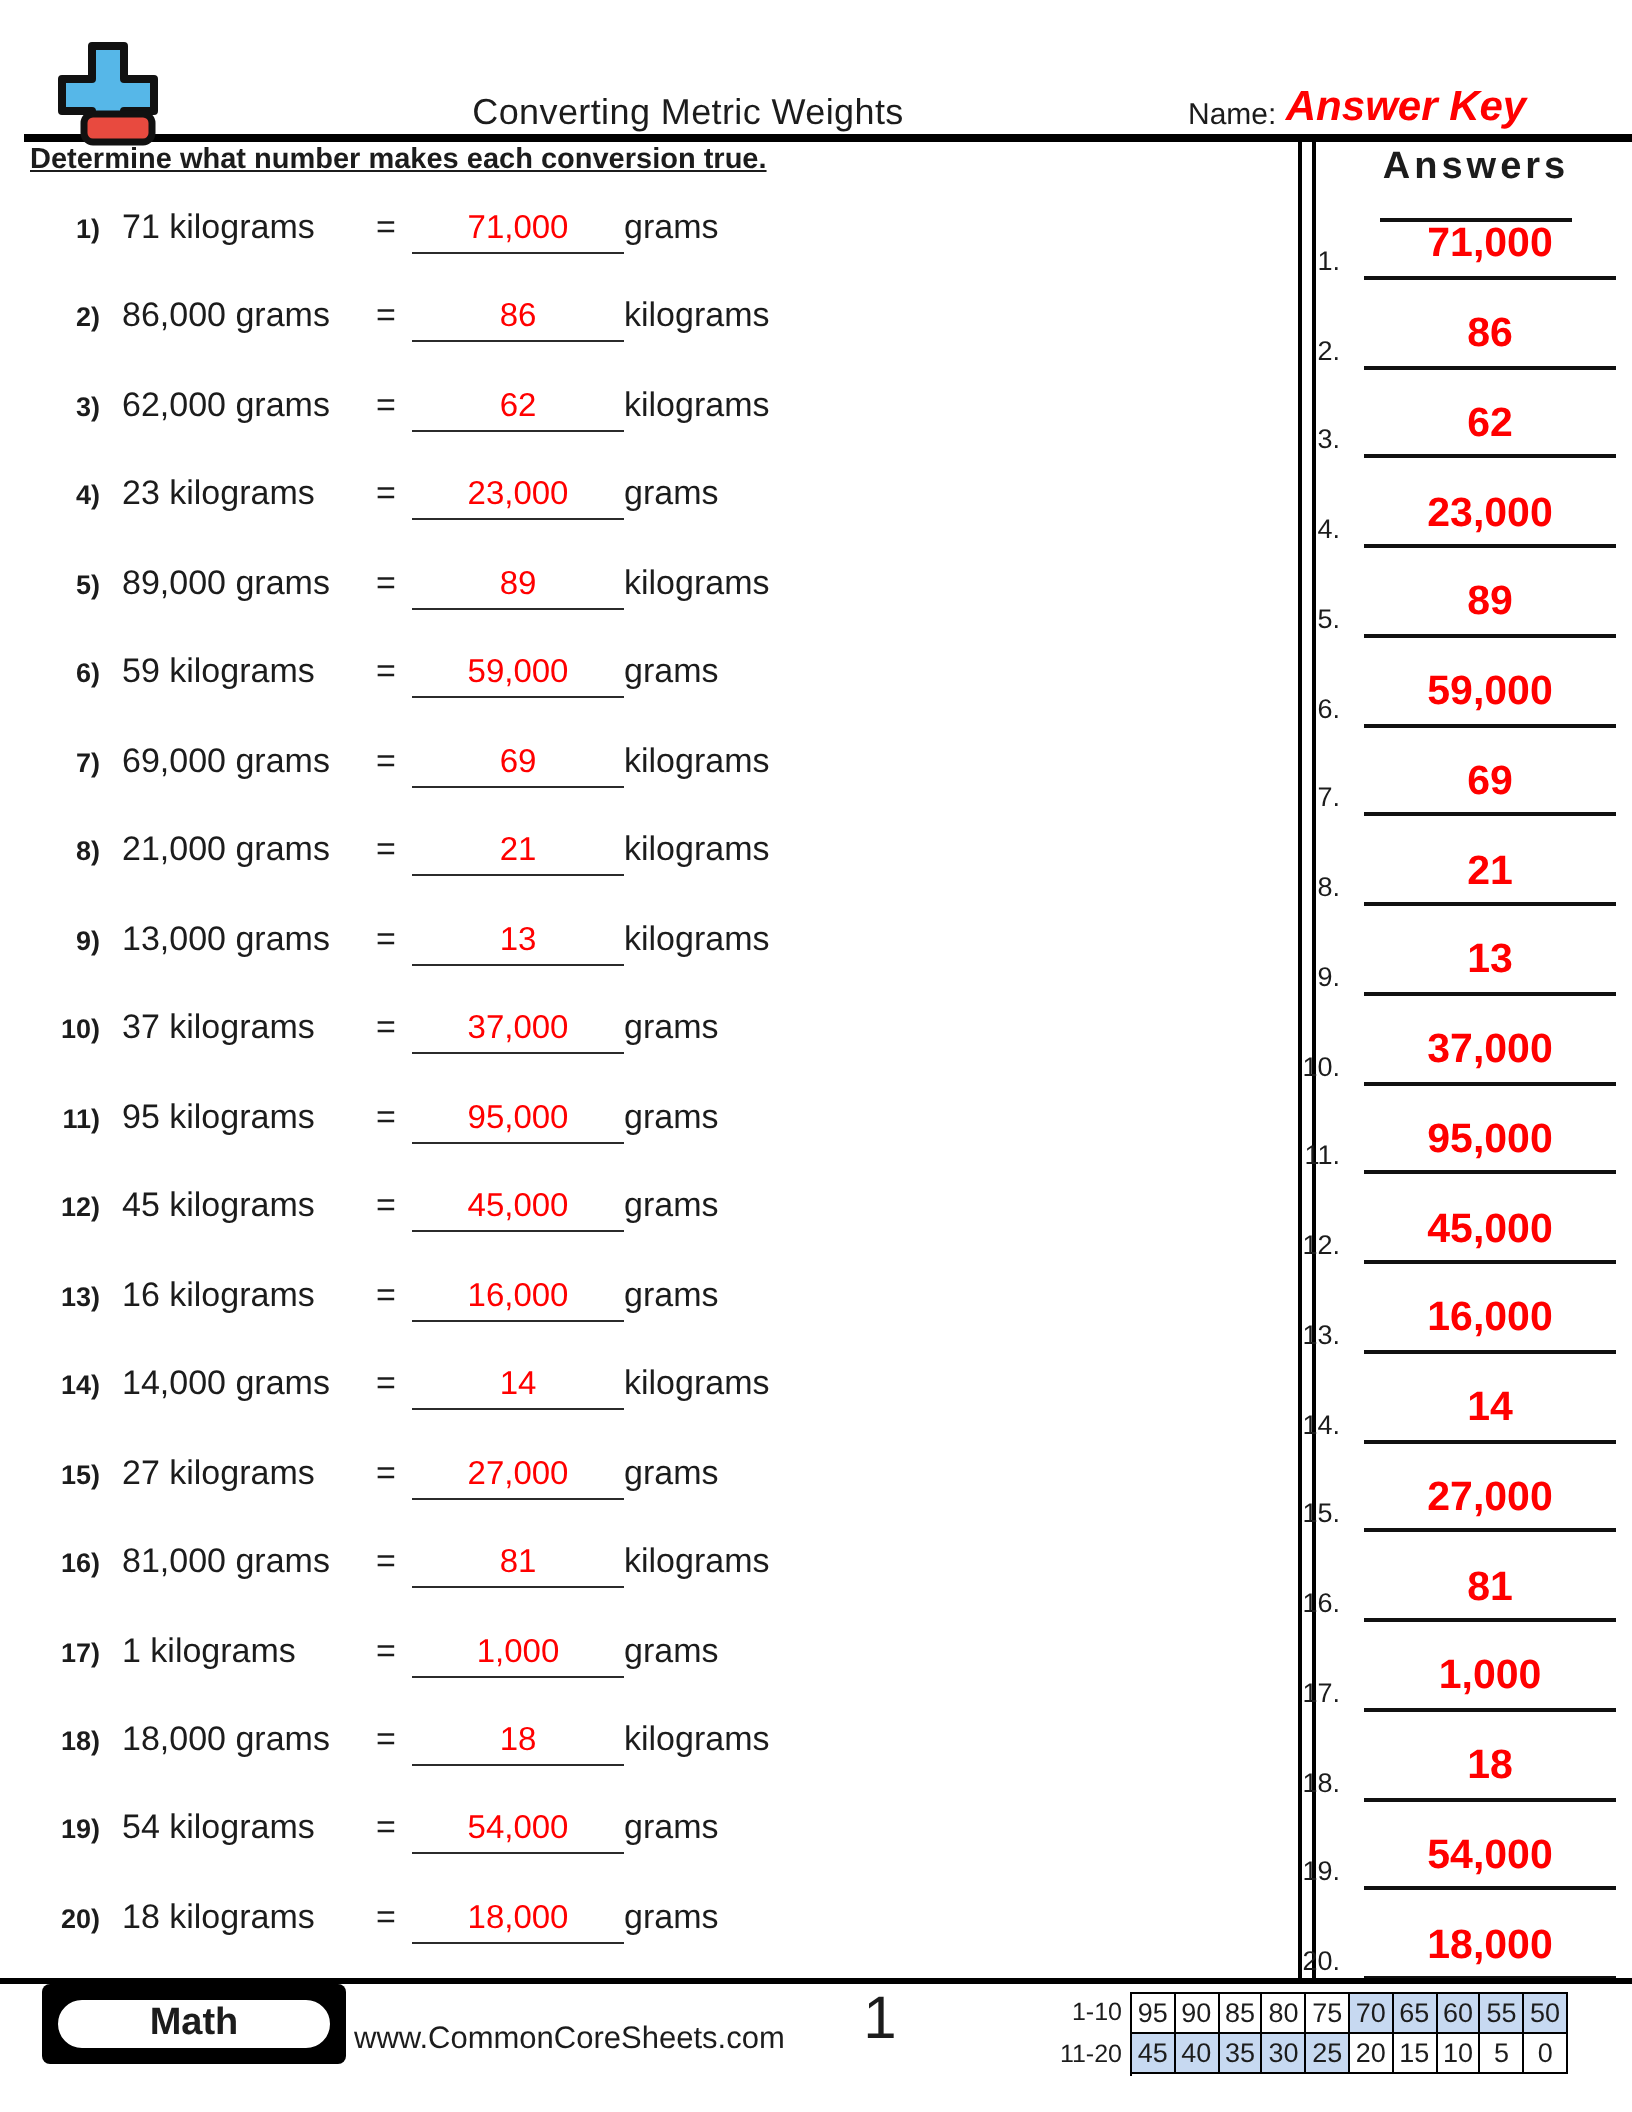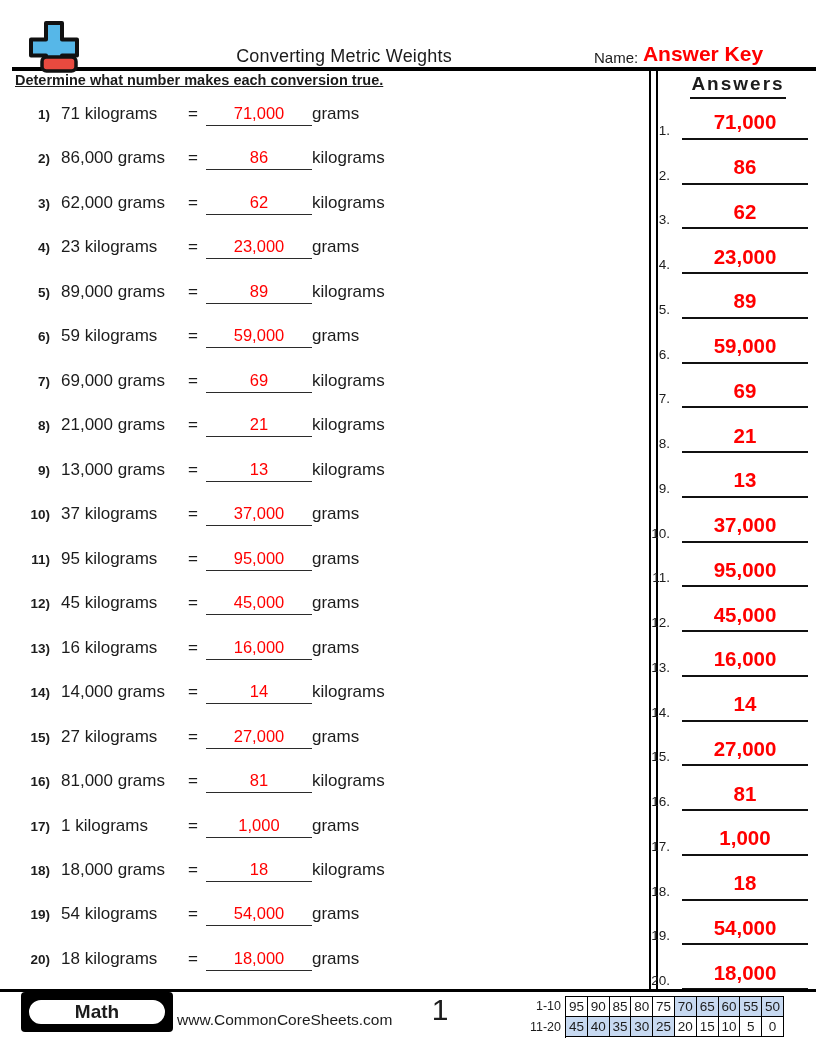--- a/index.html
+++ b/index.html
@@ -6,40 +6,40 @@
   .page{position:relative;width:816px;height:1056px;background:#fff;overflow:hidden;
         font-family:"Liberation Sans",sans-serif;color:#1c1c1c;}
 
   
   .header-rule{position:absolute;left:12px;top:67px;width:804px;height:3.5px;background:#000;}
   .logo{position:absolute;left:22px;top:20px;width:62px;height:56px;}
   .title{position:absolute;left:0;top:46px;width:688px;text-align:center;
          font-size:18px;letter-spacing:.2px;}
   .name-label{position:absolute;left:594px;top:49px;font-size:15px;}
   .name-value{position:absolute;left:620px;top:42px;width:166px;text-align:center;
-              font-size:21px;font-weight:bold;color:#ff0000;}
+              font-size:21px;font-weight:bold;color:#ff0000;font-style:italic;}
   .instruction{position:absolute;left:15px;top:72px;font-size:14.5px;font-weight:bold;text-decoration:underline;}
 
   
   .problems{position:absolute;left:18px;top:90px;width:632px;}
   .prow{display:flex;align-items:baseline;height:44.47px;box-sizing:border-box;
         padding-top:14px;font-size:17px;}
   .pnum{flex:none;width:32px;text-align:right;font-weight:bold;font-size:13.5px;margin-right:11px;}
   .plhs{flex:none;width:119px;white-space:nowrap;}
   .peq{flex:none;width:26px;text-align:center;}
   .pblank{flex:none;width:106px;text-align:center;border-bottom:1.6px solid #2b2b2b;
           color:#ff0000;font-size:16.5px;padding-bottom:2px;white-space:nowrap;}
   .punit{flex:none;white-space:nowrap;}
 
   
   .divider{position:absolute;left:649px;top:70px;height:921px;width:9px;box-sizing:border-box;
            border-left:2.5px solid #000;border-right:2.5px solid #000;}
   .answers-title{position:absolute;left:690px;top:73px;width:96px;text-align:center;
                  font-size:19px;font-weight:bold;letter-spacing:2px;
-                 border-bottom:2px solid #111;padding-bottom:2px;}
+                 border-bottom:2px solid #111;padding-bottom:14px;}
   .answers{position:absolute;left:658px;top:95px;width:150px;}
   .arow{display:flex;align-items:flex-end;height:44.75px;}
   .anum{flex:none;width:22px;margin-left:-10px;margin-right:12px;text-align:right;
         font-size:13.5px;padding-bottom:2px;}
   .aline{flex:1;border-bottom:2px solid #111;text-align:center;color:#ff0000;
          font-weight:bold;font-size:20.5px;line-height:1;padding-bottom:5px;white-space:nowrap;}
 
   
   .footer-rule{position:absolute;left:0;top:988.5px;width:816px;height:3px;background:#000;}
   .badge{position:absolute;left:21px;top:991.5px;width:152px;height:40.5px;background:#000;border-radius:4px;}

